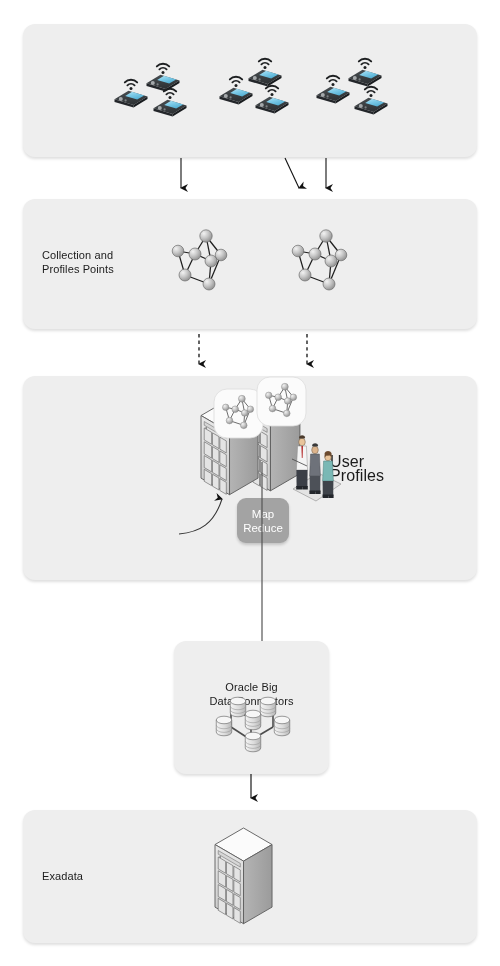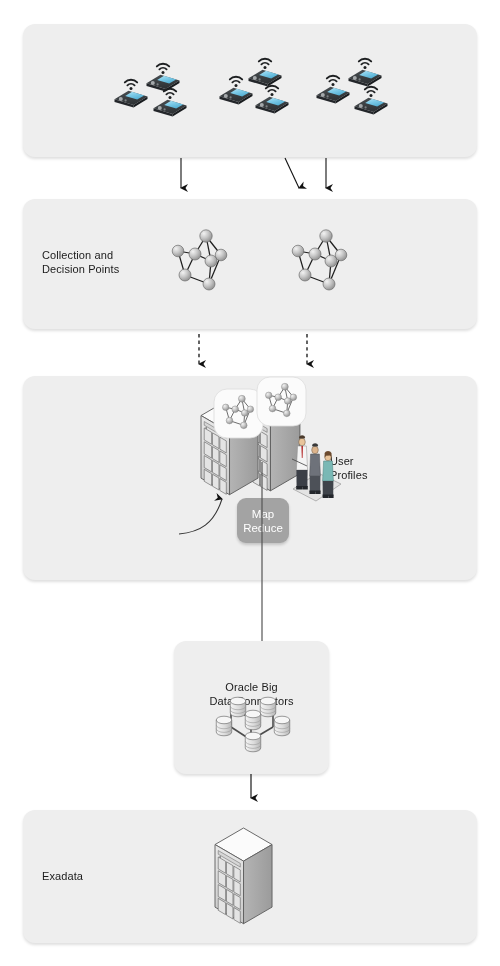--- a/index.html
+++ b/index.html
@@ -19,21 +19,21 @@
     position:absolute;
     color:#1b1b1b;
     font-size:11px;
     line-height:13.5px;
     white-space:pre-line;
     letter-spacing:0.1px;
   }
   .side-label{
     position:absolute;
     color:#1b1b1b;
-    font-size:11px;
+    font-size:16px;
     line-height:13.5px;
     white-space:pre-line;
     letter-spacing:0.1px;
   }
   .gbox{
     position:absolute;
     background:#a3a3a3;
     border-radius:9px;
     color:#ffffff;
     font-size:11.5px;
@@ -49,21 +49,21 @@
 </style>
 </head>
 <body>
 
 <div id="stage">
 
   <div class="panel" style="left:23px;top:24px;width:454px;height:133px;"></div>
 
   <div class="panel" style="left:23px;top:199px;width:454px;height:130px;"></div>
   <div class="panel-label" style="left:42px;top:249px;width:120px;">Collection and
-Decision Points</div>
+Profiles Points</div>
 
   <div class="panel" style="left:23px;top:376px;width:454px;height:204px;"></div>
   <div class="side-label" style="left:330px;top:455px;width:80px;">User
 Profiles</div>
 
   <div class="gbox" style="left:237px;top:498px;width:52px;height:45px;">Map
 Reduce</div>
 
   <div class="panel" style="left:174px;top:641px;width:155px;height:133px;"></div>
   <div class="panel-label" style="left:174px;top:681px;width:155px;text-align:center;">Oracle Big

